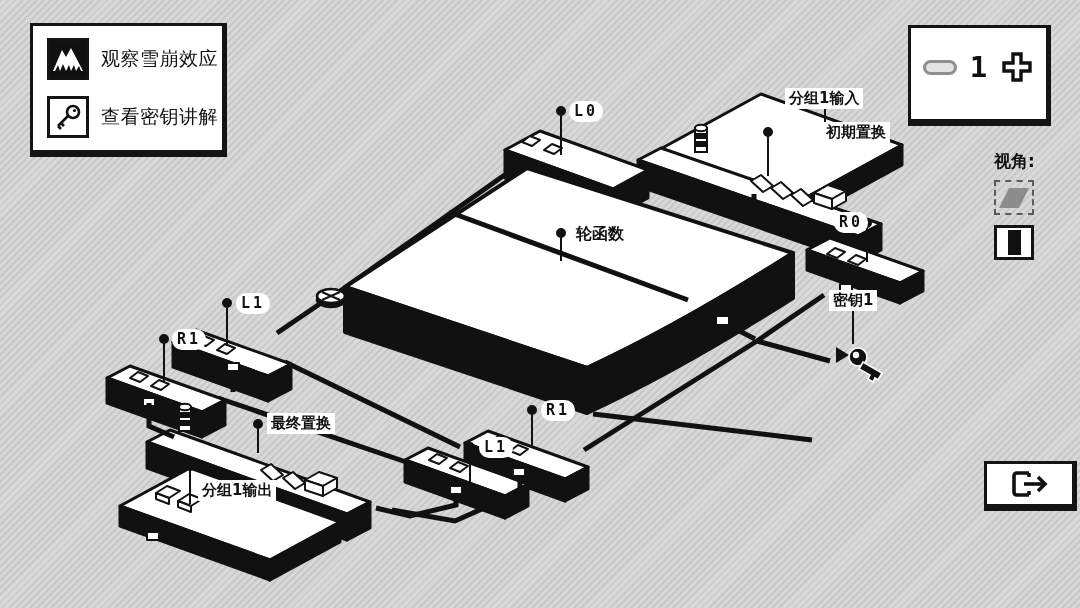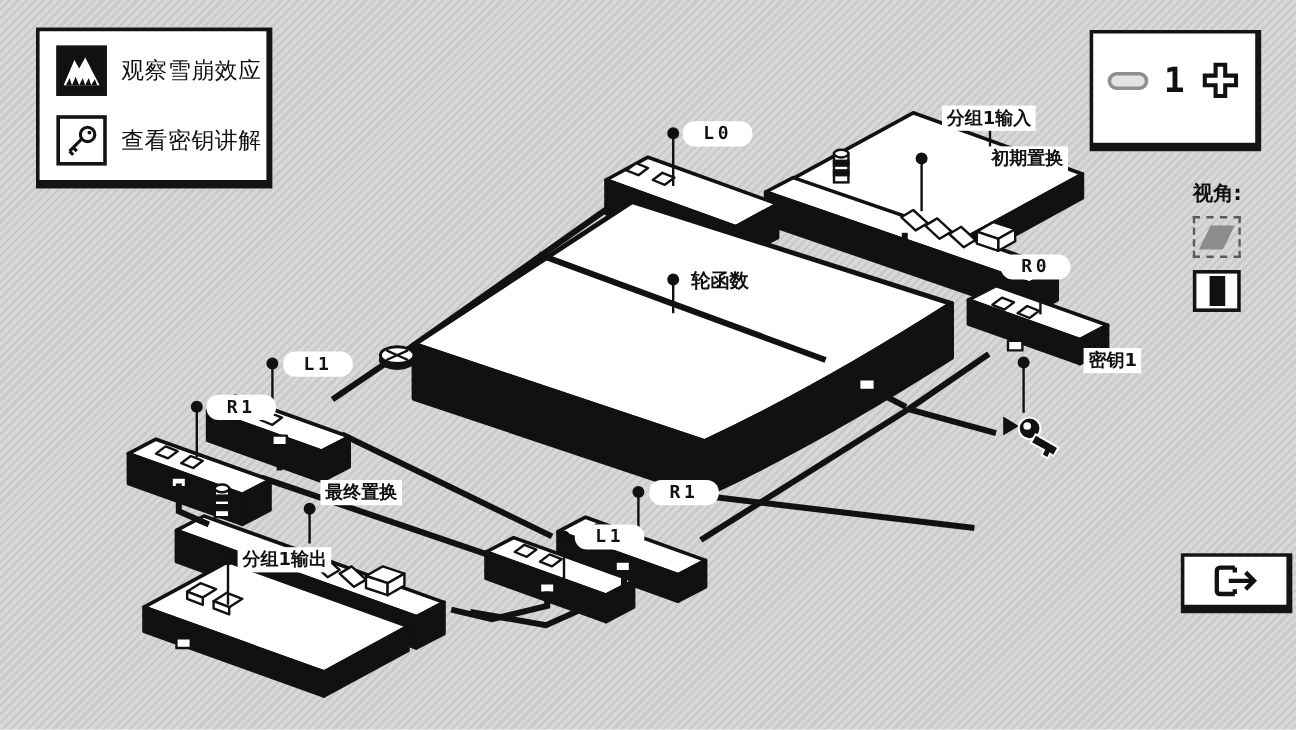--- a/index.html
+++ b/index.html
@@ -30,21 +30,21 @@
   .view-panel{position:absolute;left:994px;top:150px;z-index:3;text-align:right;}
   .view-label{font-weight:bold;font-size:17px;color:#111;margin-bottom:7px;}
   .view-btn{width:40px;height:35px;box-sizing:border-box;margin:0 auto 10px;display:flex;align-items:center;justify-content:center;cursor:pointer;}
   .view-btn.iso{border:2px dashed #5a5a5a;}
   .view-btn.front{border:3px solid #141414;background:#fff;}
   .front-bar{width:13px;height:25px;background:#111;}
   .exit-btn{left:984px;top:461px;width:93px;height:50px;display:flex;align-items:center;justify-content:center;cursor:pointer;}
   
   .label{position:absolute;z-index:2;background:#fff;color:#111;font-weight:bold;
     font-size:15px;padding:1px 4px;line-height:1.25;white-space:nowrap;}
-  .label--mono{font-family:"DejaVu Sans Mono","Liberation Mono",monospace;letter-spacing:3px;padding:1px 17px;border-radius:10px;}
+  .label--mono{font-family:"DejaVu Sans Mono","Liberation Mono",monospace;letter-spacing:3px;padding:1px 5px;border-radius:10px;}
   .label--plain{background:transparent;font-size:16px;}
 </style>
 </head>
 <body>
 
 <svg class="scene" width="1080" height="608" viewBox="0 0 1080 608">
 
   <g stroke="#111" stroke-width="5" fill="none">
     <path d="M506,174 L336,294"></path>
     <path d="M327,299 L277,333"></path>
@@ -242,26 +242,26 @@
       <path d="M532,410 L532,448"></path>
     <circle cx="470" cy="447" r="4"></circle>
       <path d="M470,447 L470,482"></path>
   </g>
 </svg>
 
 <div class="label label--mono" style="left:569px;top:101px">L0</div>
 <div class="label" style="left:785px;top:88px">分组1输入</div>
 <div class="label" style="left:822px;top:122px">初期置换</div>
 <div class="label label--mono" style="left:834px;top:212px">R0</div>
-<div class="label" style="left:903px;top:290px">密钥1</div>
+<div class="label" style="left:829px;top:290px">密钥1</div>
 <div class="label label--plain" style="left:572px;top:223px">轮函数</div>
 <div class="label label--mono" style="left:236px;top:293px">L1</div>
 <div class="label label--mono" style="left:172px;top:329px">R1</div>
-<div class="label" style="left:267px;top:400px">最终置换</div>
-<div class="label" style="left:198px;top:456px">分组1输出</div>
+<div class="label" style="left:267px;top:413px">最终置换</div>
+<div class="label" style="left:198px;top:480px">分组1输出</div>
 <div class="label label--mono" style="left:541px;top:400px">R1</div>
 <div class="label label--mono" style="left:479px;top:437px">L1</div>
 
 <div class="panel menu-panel">
   <div class="menu-row">
     <span class="menu-icon dark">
       <svg width="34" height="34" viewBox="0 0 34 34">
         <polygon points="2,29 11,8 15,15 20,6 32,29" fill="#fff"></polygon>
         <polygon points="4,29 7,23 9,29 12,22 15,29 18,23 20,29 23,23 25,29 28,24 30,29" fill="#111"></polygon>
       </svg>

